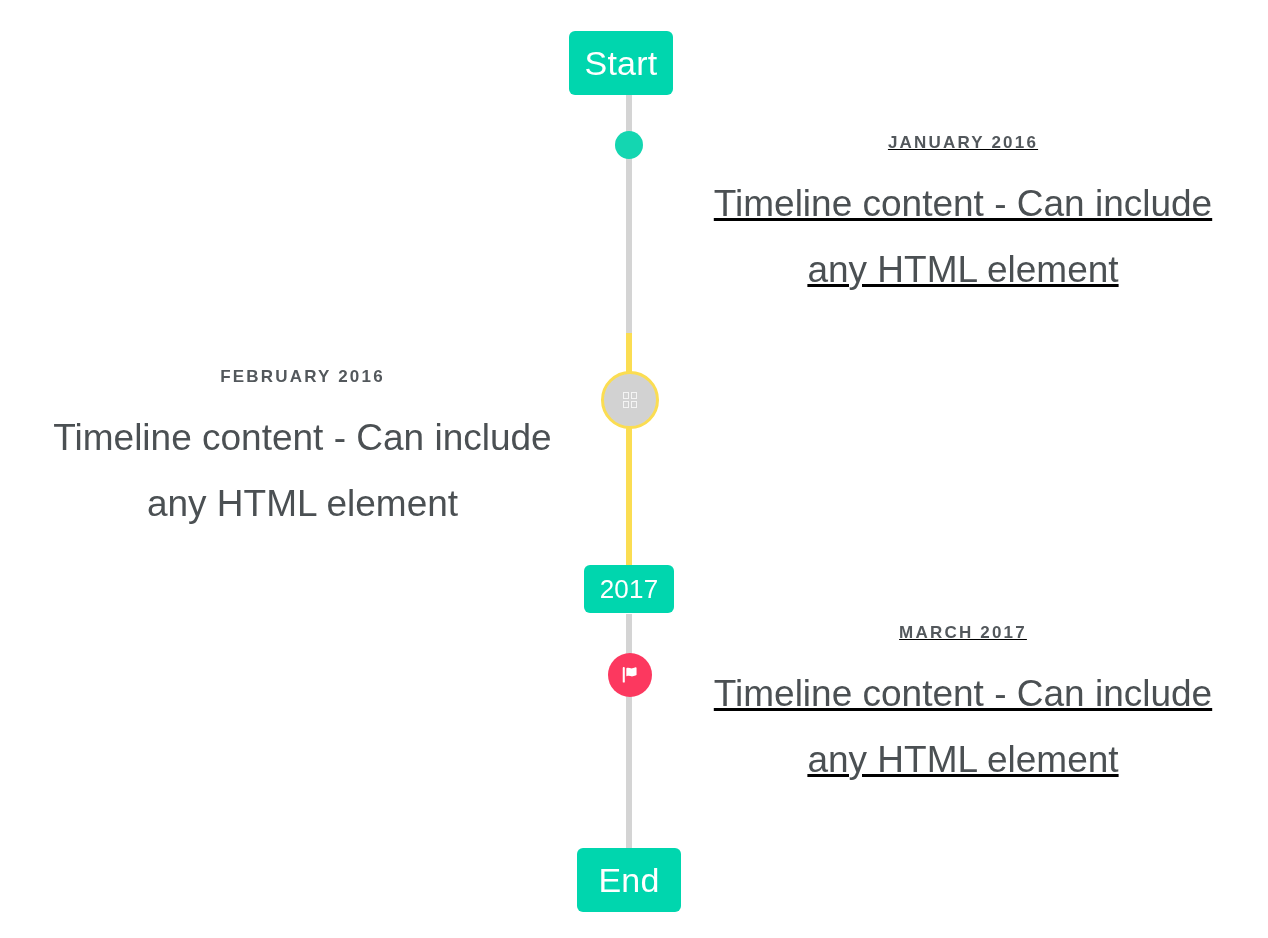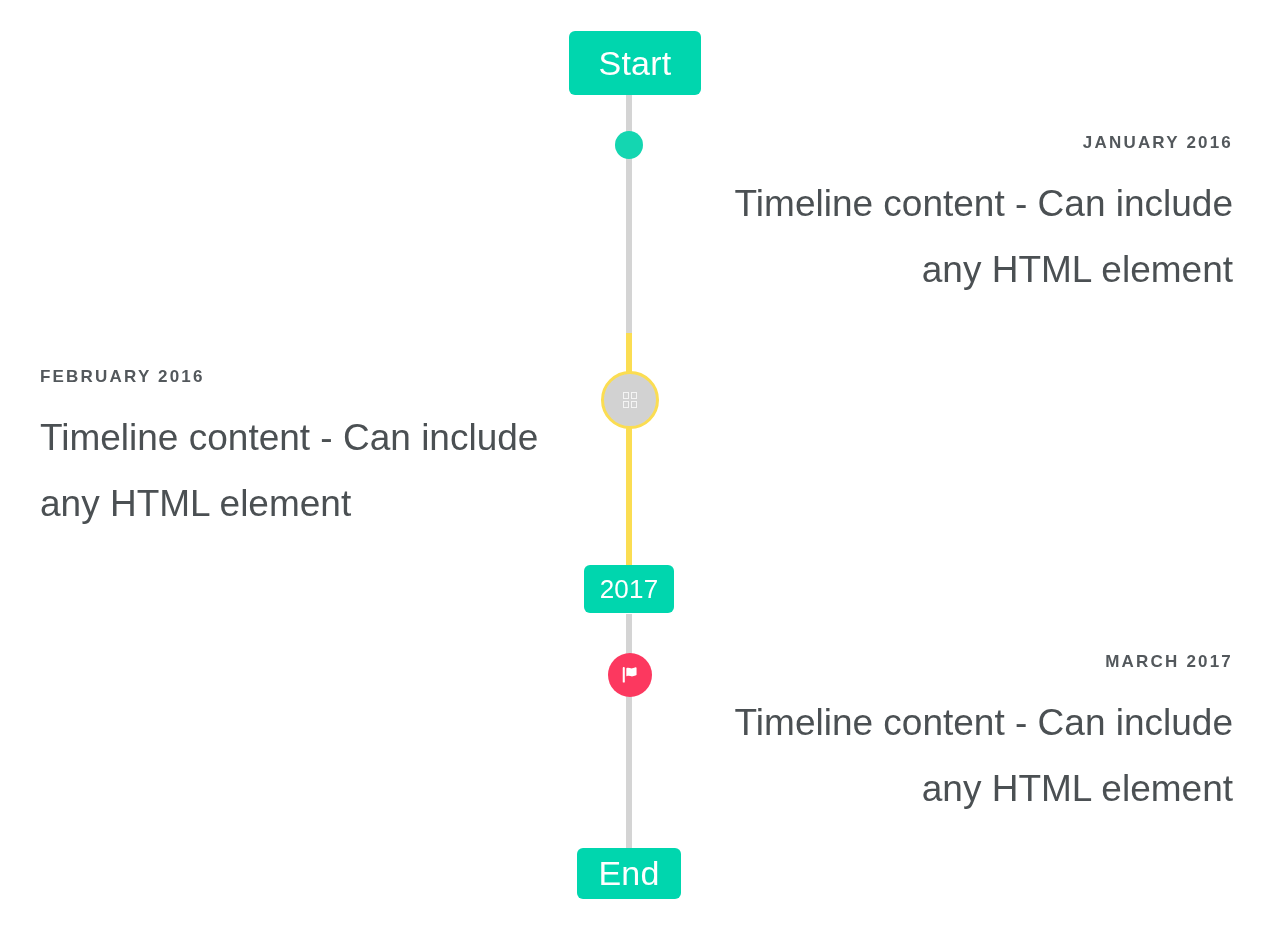--- a/index.html
+++ b/index.html
@@ -41,32 +41,32 @@
     border-radius: 6px;
     display: flex;
     align-items: center;
     justify-content: center;
     font-weight: 400;
     letter-spacing: 0.2px;
     box-sizing: border-box;
   }
   .badge-start {
     left: 569px; top: 31px;
-    width: 132px; height: 64px;
+    width: 104px; height: 64px;
     font-size: 34px;
   }
   .badge-year {
     left: 584px; top: 565px;
     width: 90px; height: 48px;
     font-size: 26px;
     text-align: center;
   }
   .badge-end {
     left: 577px; top: 848px;
-    width: 104px; height: 51px;
+    width: 104px; height: 64px;
     font-size: 34px;
   }
 
   
   .marker {
     position: absolute;
     border-radius: 50%;
     box-sizing: border-box;
   }
   .marker-dot {
@@ -101,43 +101,43 @@
     display: flex;
     align-items: center;
     justify-content: center;
   }
   .marker-flag svg { display: block; }
 
   
   .entry {
     position: absolute;
   }
-  .entry-right { left: 693px; width: 540px; text-align: right; }
-  .entry-left  { left: 40px;  width: 525px; text-align: left; }
+  .entry-right { left: 693px; width: 540px; text-align: center; text-decoration: underline; }
+  .entry-left  { left: 40px;  width: 525px; text-align: center; }
 
   .entry-date {
     font-size: 17px;
     font-weight: 700;
     letter-spacing: 2.2px;
     color: #53585c;
     text-transform: uppercase;
     margin: 0 0 18px 0;
     line-height: 1.1;
   }
   .entry-body {
     font-size: 37px;
     font-weight: 400;
     color: #4b5053;
     line-height: 1.78;
     margin: 0;
   }
 
   .entry-jan   { top: 134px; }
   .entry-feb   { top: 368px; }
-  .entry-mar   { top: 653px; }
+  .entry-mar   { top: 624px; }
 </style>
 </head>
 <body>
 
 <div class="timeline">
 
   <div class="rail rail-top"></div>
   <div class="rail rail-accent"></div>
   <div class="rail rail-bottom"></div>
 

